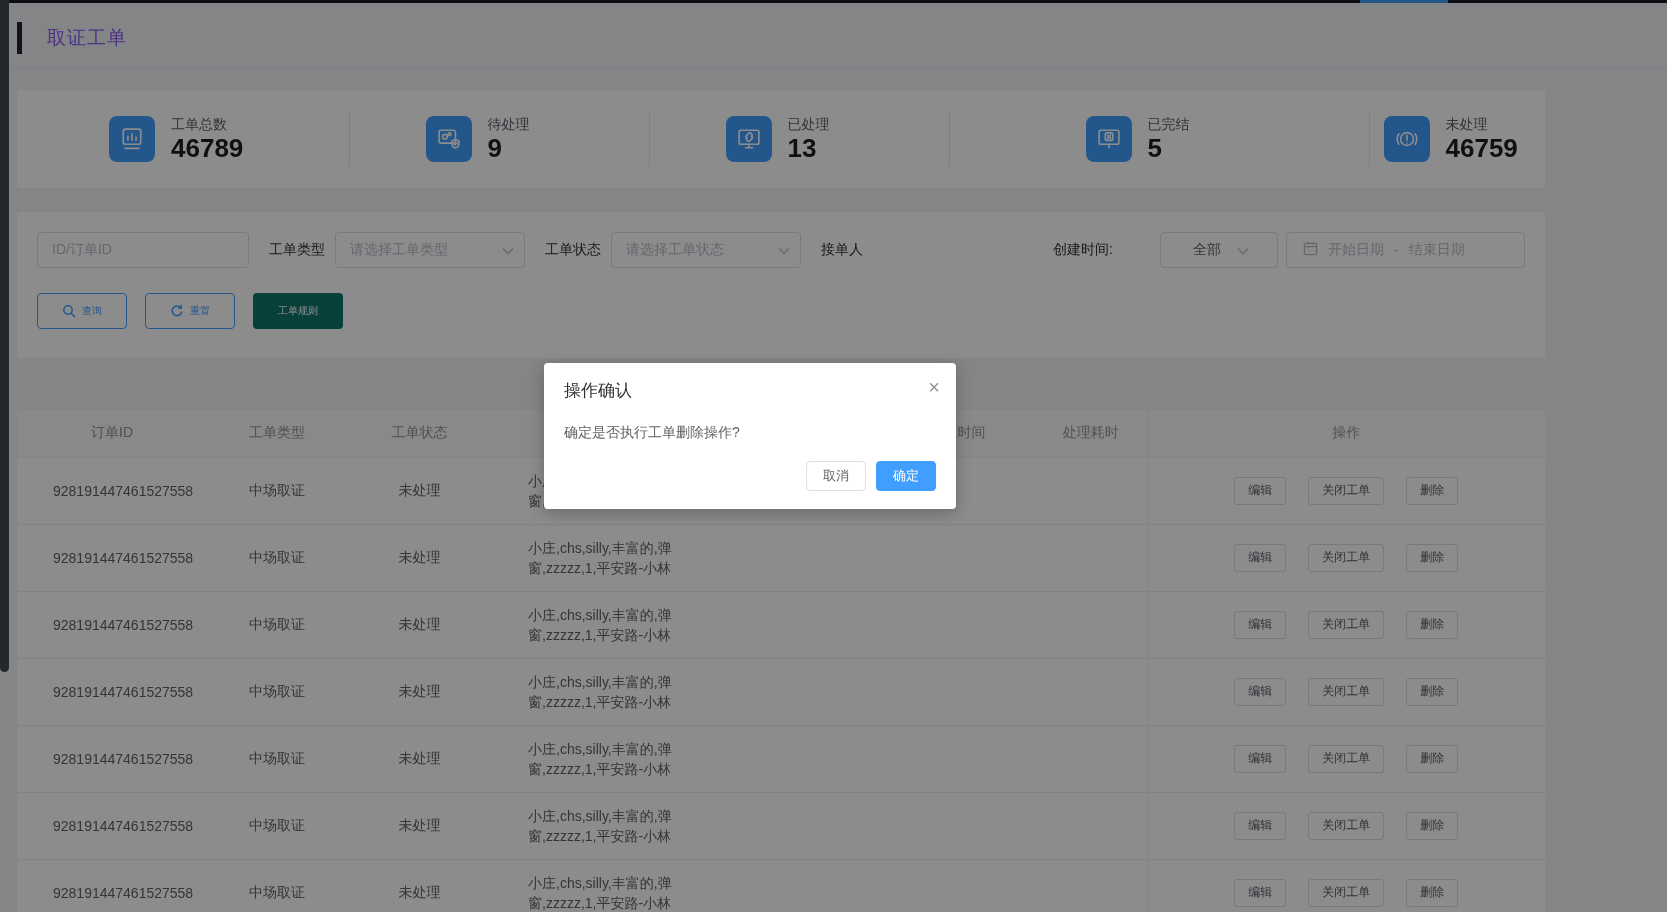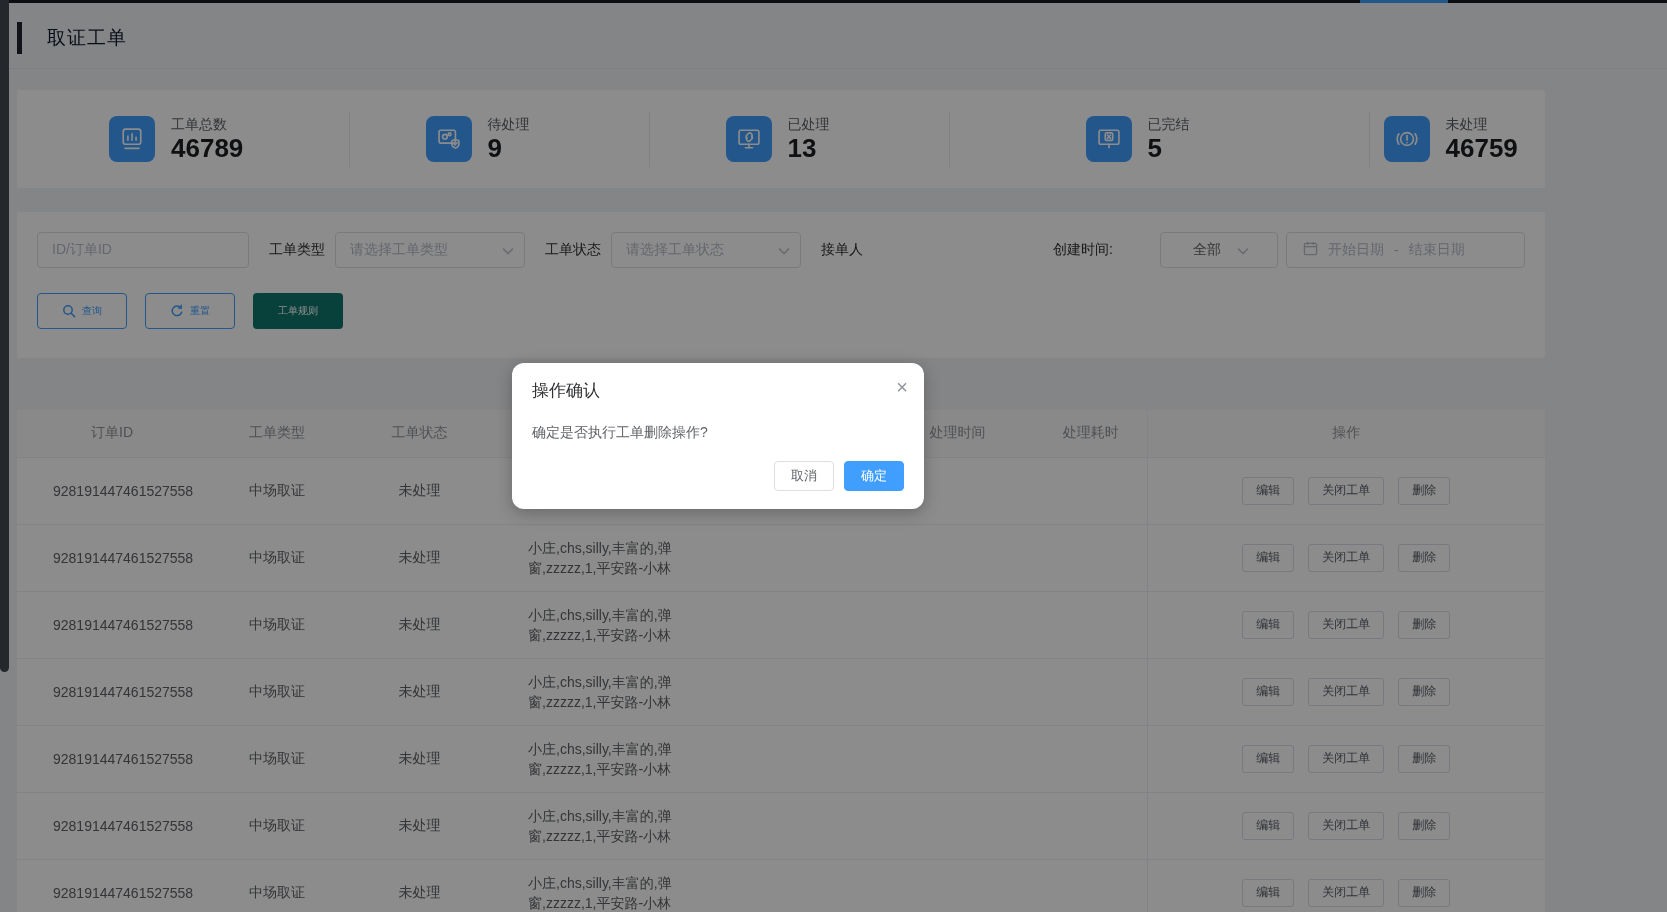--- a/index.html
+++ b/index.html
@@ -13,21 +13,21 @@
   .top-strip { position:absolute; left:0; top:0; width:1667px; height:3px; background:#171a21; z-index:3; }
   .top-strip-progress { position:absolute; left:1360px; top:0; width:88px; height:3px; background:#409EFF; }
 
   
   .left-scrollbar { position:absolute; left:0; top:0; width:10px; height:912px; z-index:3; }
   .left-scrollbar-thumb { position:absolute; left:0; top:0; width:9px; height:672px; background:#42474f; border-radius:0 0 6px 6px; }
 
   
   .page-header { position:absolute; left:17px; top:22px; display:flex; align-items:center; }
   .accent-bar { display:inline-block; width:5px; height:32px; background:#20232c; margin-right:25px; }
-  .page-title { font-size:19px; font-weight:500; color:#0f172a; letter-spacing:1px; }
+  .page-title { font-size:19px; font-weight:500; color:#8b5cf6; letter-spacing:1px; }
   .header-divider { position:absolute; left:0; top:68px; width:1667px; height:1px; background:#e4e7ed; }
 
   .card { position:absolute; left:17px; width:1528px; background:#ffffff; border-radius:2px; }
 
   
   .stats-card { top:90px; height:98px; display:flex; align-items:center; }
   .stat-item { display:flex; align-items:center; justify-content:center; height:56px; border-right:1px solid #e8eaee; }
   .stat-item:last-child { border-right:none; }
   .stat-item:nth-child(1){ flex:0 0 333px; }
   .stat-item:nth-child(2){ flex:0 0 300px; }
@@ -66,26 +66,26 @@
   .btn-primary { background:#0f766e; color:#fff; width:90px; }
 
   
   .table-card { top:410px; height:600px; overflow:hidden; }
   table { width:1528px; border-collapse:collapse; table-layout:fixed; font-size:14px; }
   thead th { height:47px; background:#fafafa; color:#909399; font-weight:500; border-bottom:1px solid #ebeef5; text-align:center; }
   tbody td { height:67px; border-bottom:1px solid #ebeef5; color:#606266; text-align:center; vertical-align:middle; }
   td.cell-order-id, td.cell-assignee { text-align:left; padding-left:36px; }
   .assignee-text { display:inline-block; max-width:186px; line-height:20px; text-align:left; vertical-align:middle; }
   th.op-col, td.op-col { border-left:1px solid #ebeef5; }
-  .row-actions { display:flex; justify-content:center; gap:14px; }
+  .row-actions { display:flex; justify-content:center; gap:22px; }
   .mini-btn { height:28px; padding:0 13px; font-size:12px; background:#fff; border:1px solid #d8dce3; border-radius:3px; color:#555a63; cursor:pointer; white-space:nowrap; }
 
   
   .modal-overlay { position:absolute; left:0; top:0; width:1667px; height:912px; background:rgba(0,0,0,0.45); z-index:10; }
-  .modal { position:absolute; left:512px; top:363px; width:412px; height:146px; background:#fff; border-radius:12px;
+  .modal { position:absolute; left:544px; top:363px; width:412px; height:146px; background:#fff; border-radius:4px;
            box-shadow:0 4px 16px rgba(0,0,0,0.25); z-index:20; padding:16px 20px 20px 20px; }
   .modal-title { font-size:17px; color:#303133; }
   .modal-close { position:absolute; right:16px; top:14px; font-size:20px; color:#909399; cursor:pointer; line-height:20px; }
   .modal-body { margin-top:22px; font-size:14px; color:#606266; }
   .modal-footer { position:absolute; right:20px; bottom:18px; display:flex; gap:10px; }
   .modal-btn { height:30px; border-radius:4px; font-size:13px; padding:0 16px; cursor:pointer; display:inline-flex; align-items:center; }
   .modal-btn.cancel { background:#fff; border:1px solid #dcdfe6; color:#606266; }
   .modal-btn.confirm { background:#409EFF; border:1px solid #409EFF; color:#fff; font-weight:500; }
 </style>
 </head>

